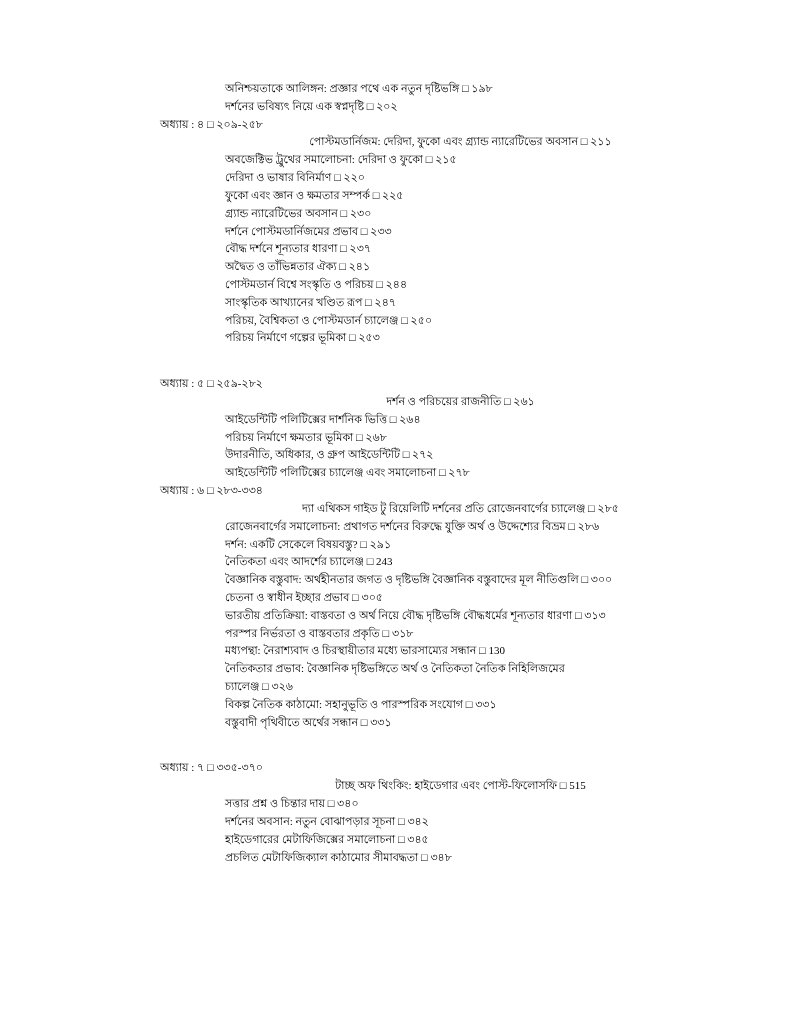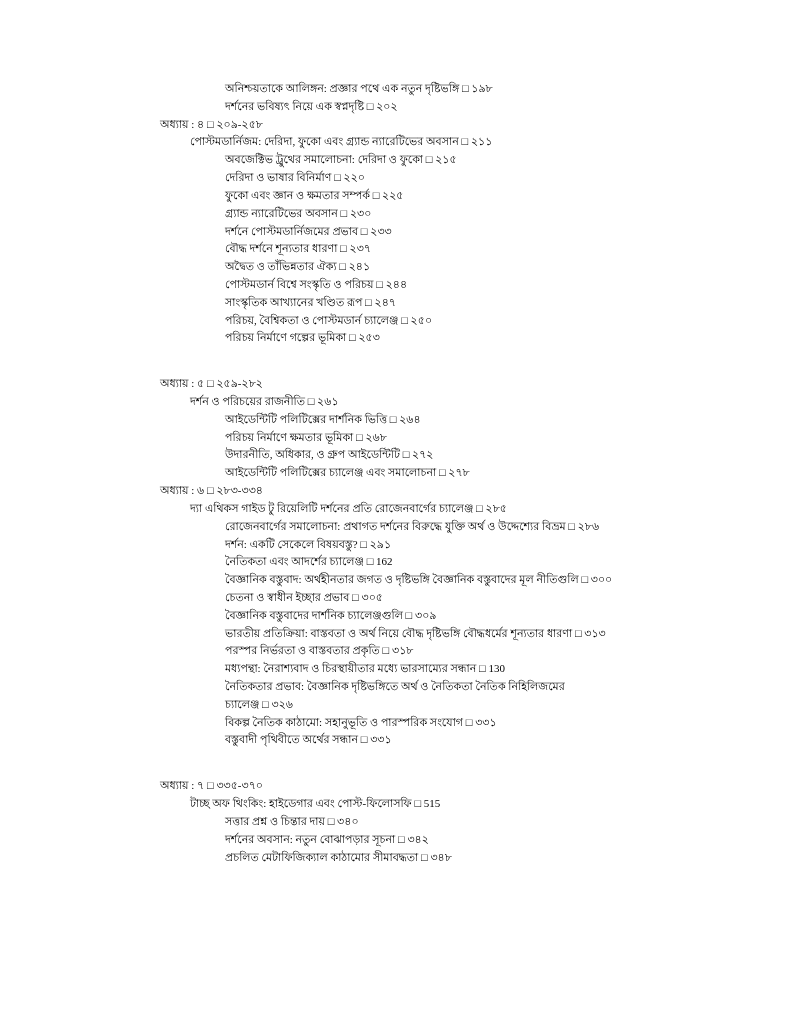--- a/index.html
+++ b/index.html
@@ -22,21 +22,21 @@
   }
   .toc {
     font-size: 11px;
     line-height: 1.62;
   }
   .entry {
     white-space: nowrap;
   }
   
   .lvl-0 { margin-left: 100px; }   
-  .lvl-1 { margin-left: 130px; }   
+  .lvl-1 { margin-left: 130px; text-align: center; }   
   .lvl-2 { margin-left: 165px; }
   .gap-chapter { margin-top: 28px; }
 </style>
 </head>
 <body>
 
 <div class="page">
   <div class="toc" id="toc-root">
       <div class="entry lvl-2">অনিশ্চয়তাকে আলিঙ্গন: প্রজ্ঞার পথে এক নতুন দৃষ্টিভঙ্গি □ ১৯৮</div>
       <div class="entry lvl-2">দর্শনের ভবিষ্যৎ নিয়ে এক স্বপ্নদৃষ্টি □ ২০২</div>
@@ -56,30 +56,30 @@
       <div class="entry lvl-0 gap-chapter">অধ্যায় : ৫ □ ২৫৯-২৮২</div>
       <div class="entry lvl-1">দর্শন ও পরিচয়ের রাজনীতি □ ২৬১</div>
       <div class="entry lvl-2">আইডেন্টিটি পলিটিক্সের দার্শনিক ভিত্তি □ ২৬৪</div>
       <div class="entry lvl-2">পরিচয় নির্মাণে ক্ষমতার ভূমিকা □ ২৬৮</div>
       <div class="entry lvl-2">উদারনীতি, অধিকার, ও গ্রুপ আইডেন্টিটি □ ২৭২</div>
       <div class="entry lvl-2">আইডেন্টিটি পলিটিক্সের চ্যালেঞ্জ এবং সমালোচনা □ ২৭৮</div>
       <div class="entry lvl-0">অধ্যায় : ৬ □ ২৮৩-৩৩৪</div>
       <div class="entry lvl-1">দ্যা এথিকস গাইড টু রিয়েলিটি দর্শনের প্রতি রোজেনবার্গের চ্যালেঞ্জ □ ২৮৫</div>
       <div class="entry lvl-2">রোজেনবার্গের সমালোচনা: প্রথাগত দর্শনের বিরুদ্ধে যুক্তি অর্থ ও উদ্দেশ্যের বিভ্রম □ ২৮৬</div>
       <div class="entry lvl-2">দর্শন: একটি সেকেলে বিষয়বস্তু? □ ২৯১</div>
-      <div class="entry lvl-2">নৈতিকতা এবং আদর্শের চ্যালেঞ্জ □ 162</div>
+      <div class="entry lvl-2">নৈতিকতা এবং আদর্শের চ্যালেঞ্জ □ 243</div>
       <div class="entry lvl-2">বৈজ্ঞানিক বস্তুবাদ: অর্থহীনতার জগত ও দৃষ্টিভঙ্গি বৈজ্ঞানিক বস্তুবাদের মূল নীতিগুলি □ ৩০০</div>
       <div class="entry lvl-2">চেতনা ও স্বাধীন ইচ্ছার প্রভাব □ ৩০৫</div>
-      <div class="entry lvl-2">বৈজ্ঞানিক বস্তুবাদের দার্শনিক চ্যালেঞ্জগুলি □ ৩০৯</div>
       <div class="entry lvl-2">ভারতীয় প্রতিক্রিয়া: বাস্তবতা ও অর্থ নিয়ে বৌদ্ধ দৃষ্টিভঙ্গি বৌদ্ধধর্মের শূন্যতার ধারণা □ ৩১৩</div>
       <div class="entry lvl-2">পরস্পর নির্ভরতা ও বাস্তবতার প্রকৃতি □ ৩১৮</div>
       <div class="entry lvl-2">মধ্যপন্থা: নৈরাশ্যবাদ ও চিরস্থায়ীতার মধ্যে ভারসাম্যের সন্ধান □ 130</div>
       <div class="entry lvl-2">নৈতিকতার প্রভাব: বৈজ্ঞানিক দৃষ্টিভঙ্গিতে অর্থ ও নৈতিকতা নৈতিক নিহিলিজমের</div>
       <div class="entry lvl-2">চ্যালেঞ্জ □ ৩২৬</div>
       <div class="entry lvl-2">বিকল্প নৈতিক কাঠামো: সহানুভূতি ও পারস্পরিক সংযোগ □ ৩৩১</div>
       <div class="entry lvl-2">বস্তুবাদী পৃথিবীতে অর্থের সন্ধান □ ৩৩১</div>
       <div class="entry lvl-0 gap-chapter">অধ্যায় : ৭ □ ৩৩৫-৩৭০</div>
       <div class="entry lvl-1">টাচ্ছ অফ থিংকিং: হাইডেগার এবং পোস্ট-ফিলোসফি □ 515</div>
       <div class="entry lvl-2">সত্তার প্রশ্ন ও চিন্তার দায় □ ৩৪০</div>
       <div class="entry lvl-2">দর্শনের অবসান: নতুন বোঝাপড়ার সূচনা □ ৩৪২</div>
+      <div class="entry lvl-2">হাইডেগারের মেটাফিজিক্সের সমালোচনা □ ৩৪৫</div>
       <div class="entry lvl-2">প্রচলিত মেটাফিজিক্যাল কাঠামোর সীমাবদ্ধতা □ ৩৪৮</div>
     </div>
 </div>
 
 </body></html>

